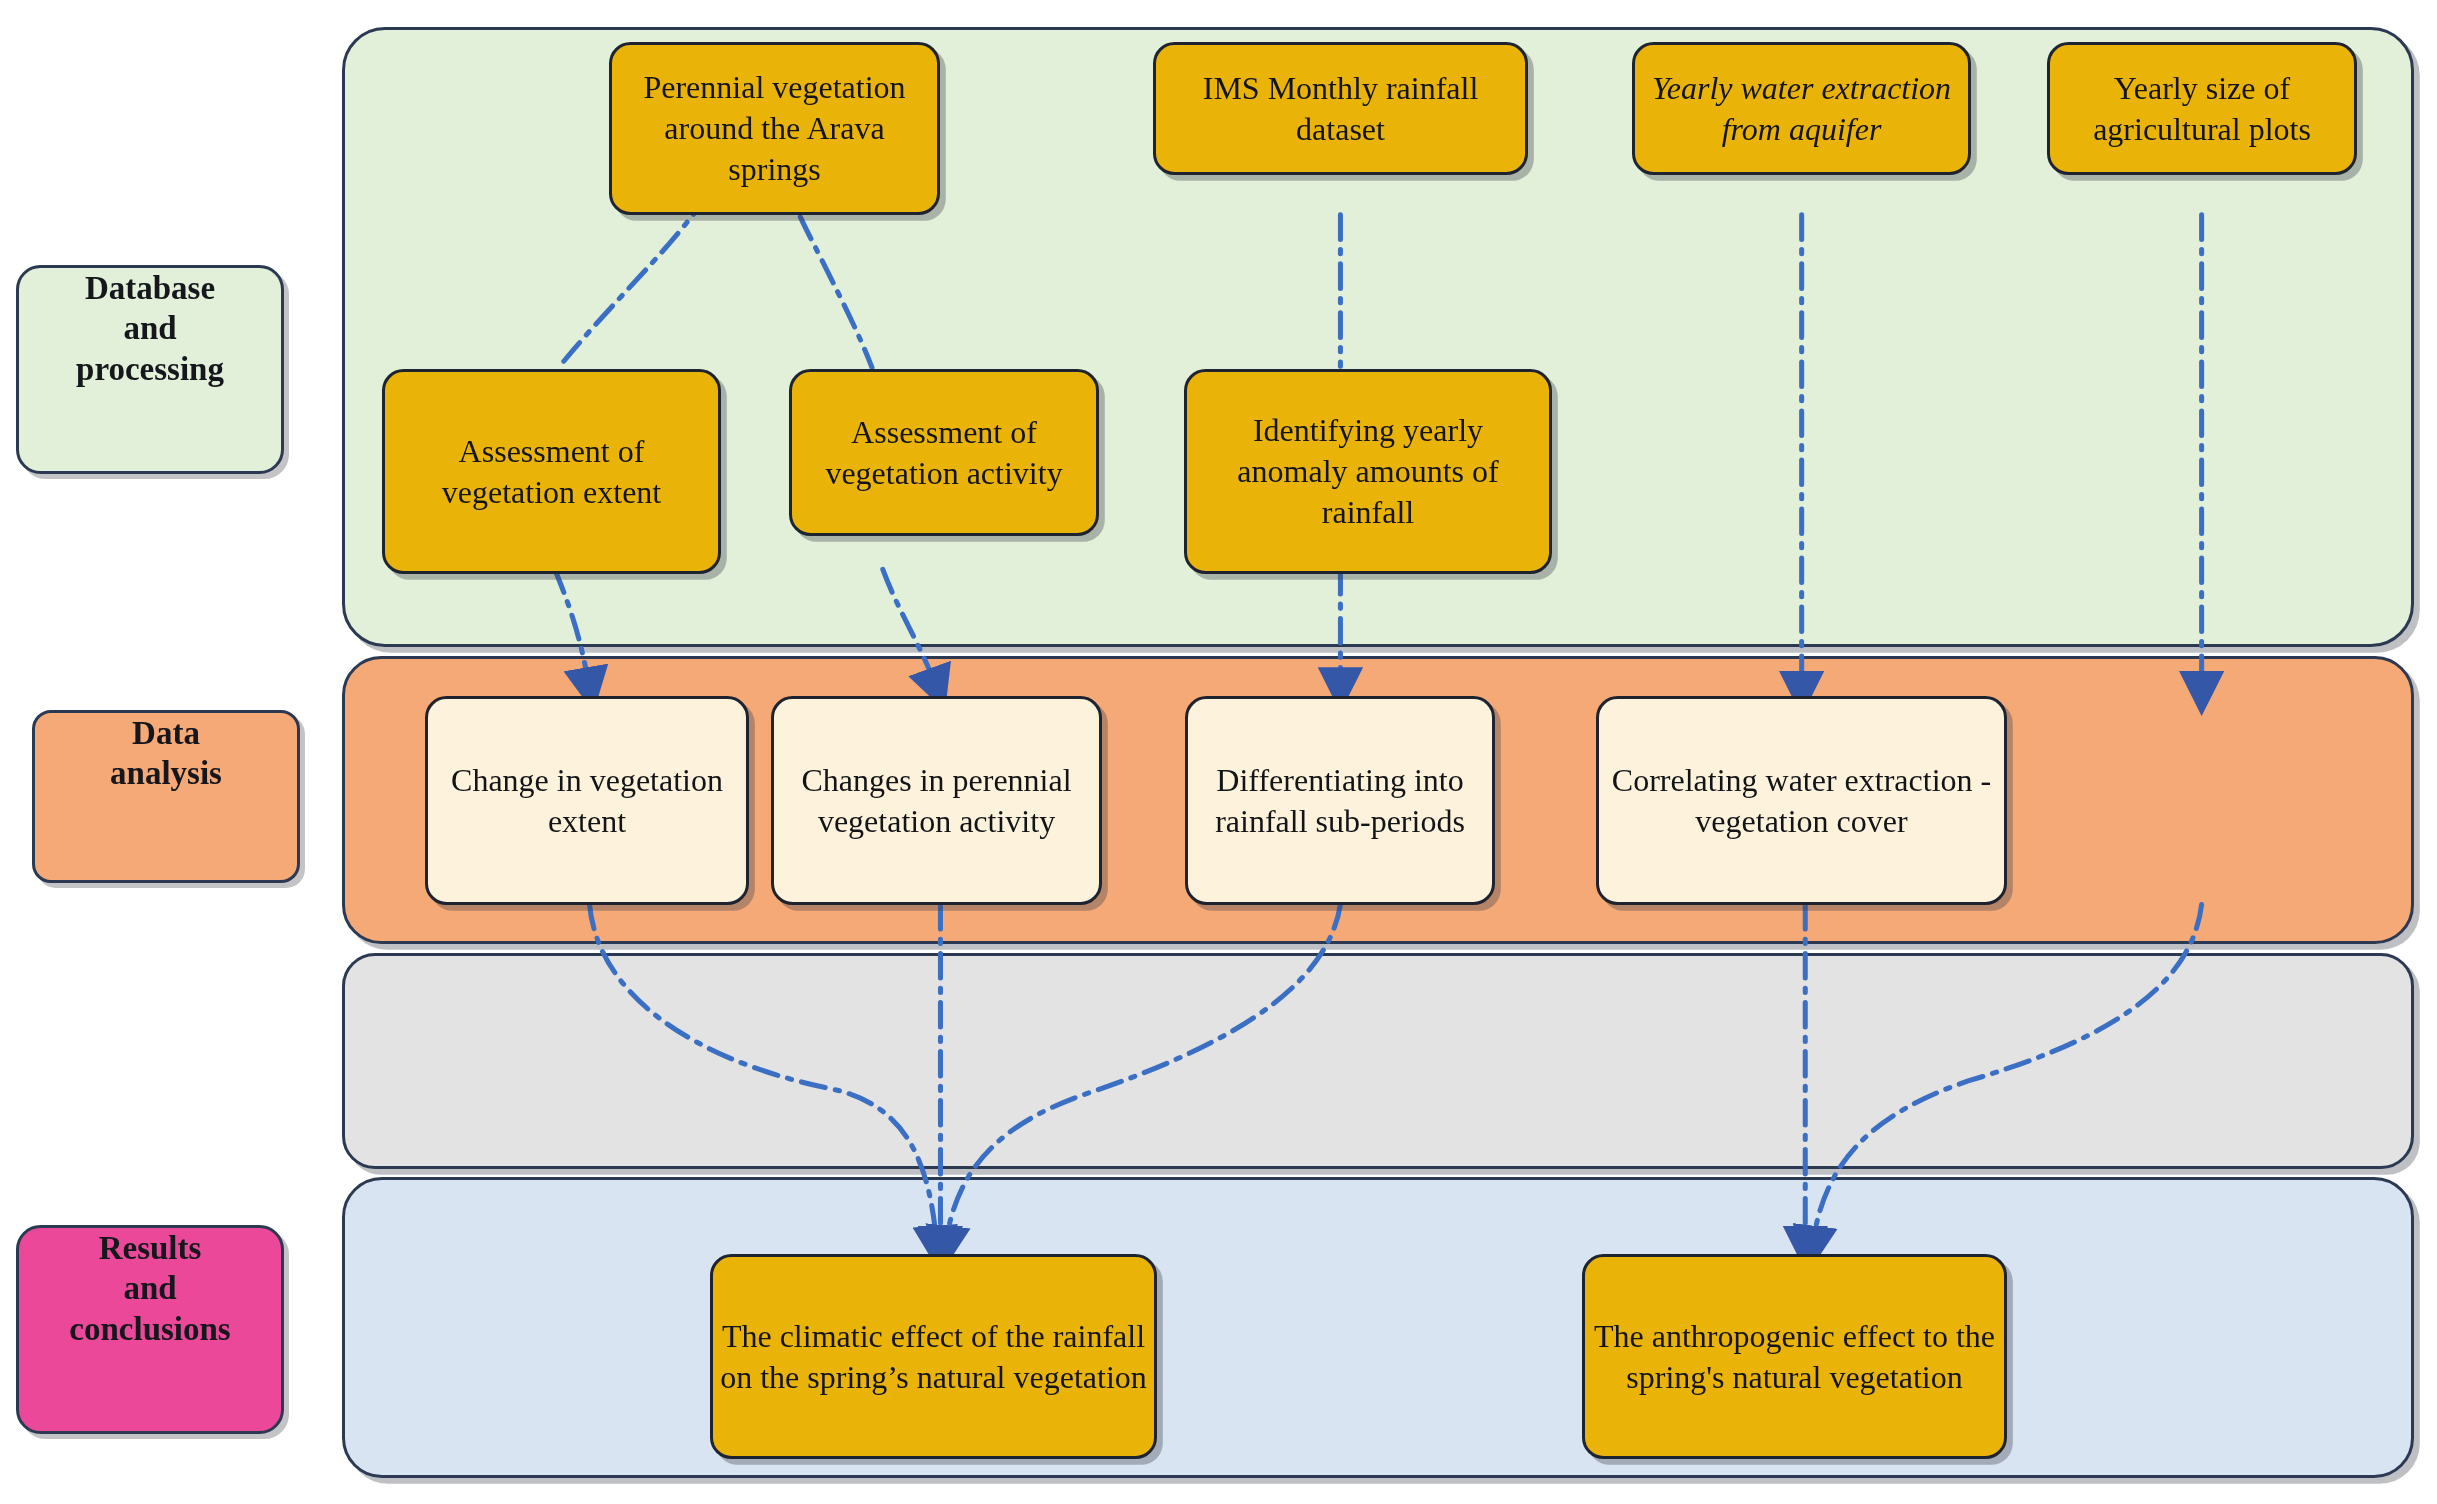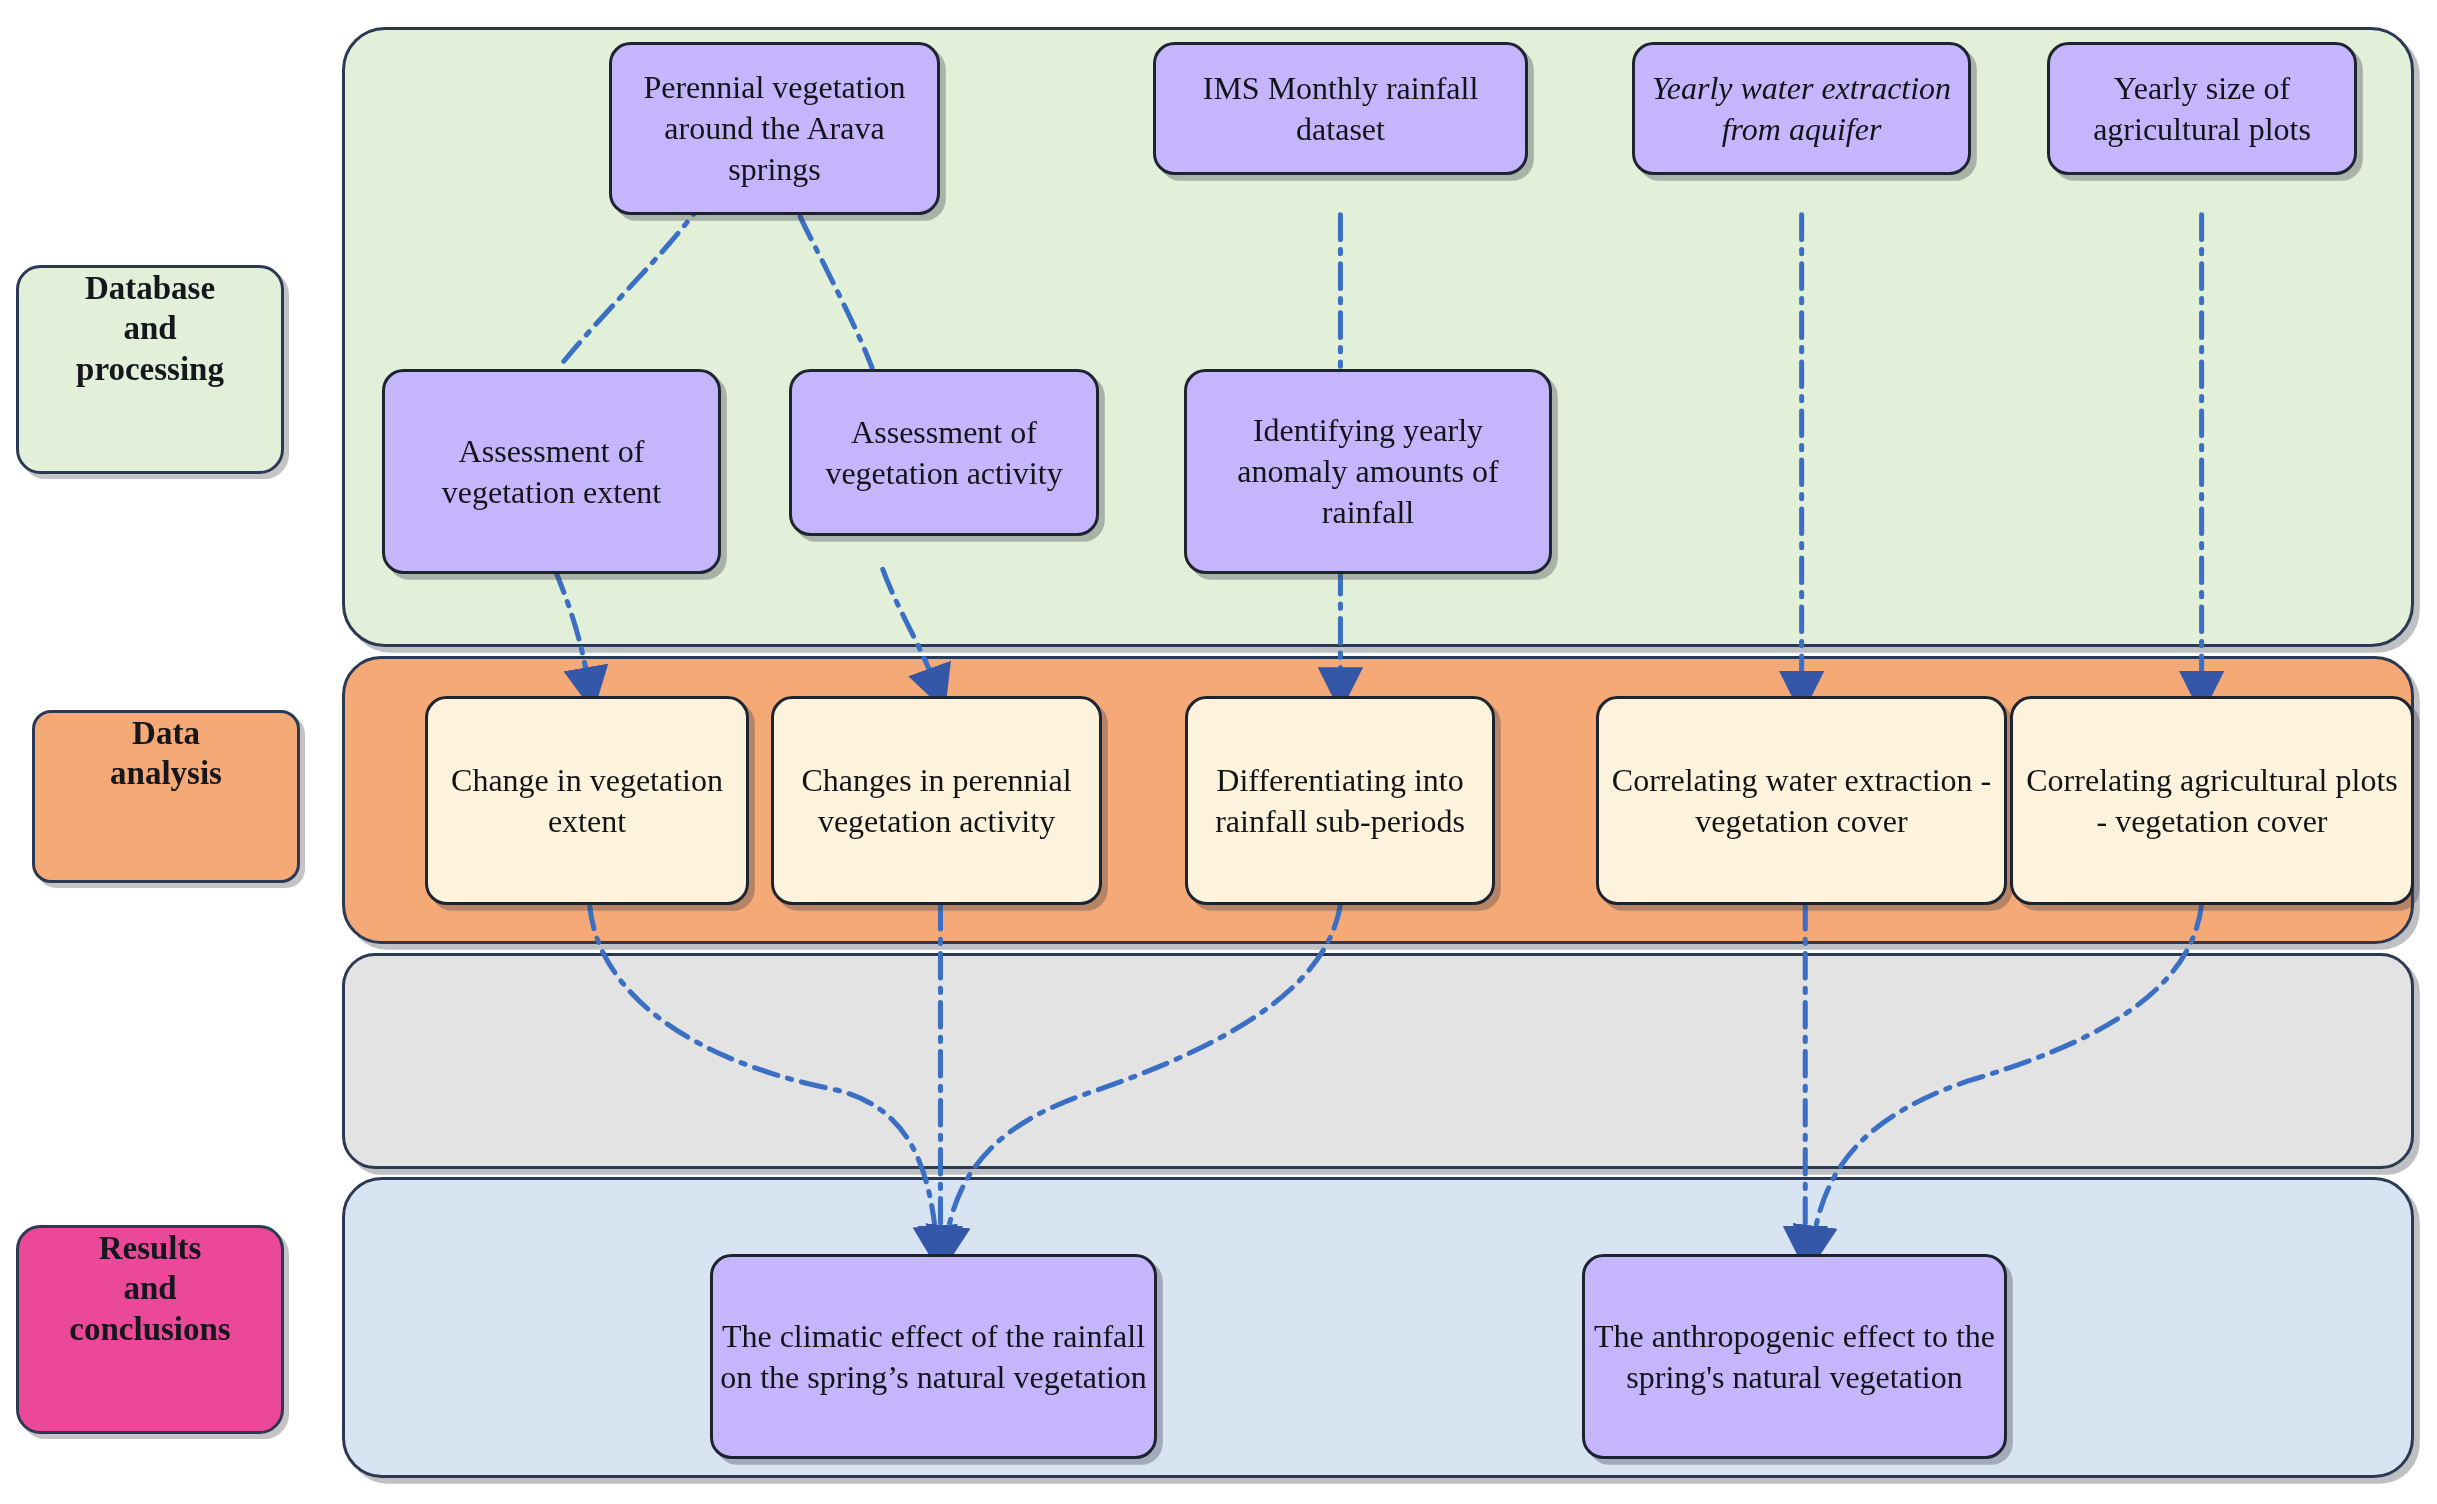--- a/index.html
+++ b/index.html
@@ -26,21 +26,21 @@
     position:absolute;
     border:3.6px solid #2b3a52;
     border-radius:43px;
     box-sizing:border-box;
     box-shadow:5.8px 5.8px 0 rgba(55,58,70,.32);
   }
 
   
   .node{
     position:absolute;
-    background:#c4b5fd;
+    background:#eab308;
     border:3.6px solid #1d2430;
     border-radius:21.6px;
     box-sizing:border-box;
     display:flex;align-items:center;justify-content:center;
     text-align:center;
     font-size:32px;
     line-height:1.28;
     color:#131417;
     padding:4.3px 7.2px;
     box-shadow:5.8px 5.8px 0 rgba(60,60,70,.34);
@@ -136,20 +136,19 @@
   <div class="node" style="left:1157px;top:369px;width:368px;height:205px;margin-left:27px;">Identifying yearly anomaly amounts of rainfall</div>
 
   <div class="node soft" style="left:425px;top:696px;width:324px;height:209px;">Change in vegetation extent</div>
 
   <div class="node soft" style="left:771px;top:696px;width:331px;height:209px;">Changes in perennial vegetation activity</div>
 
   <div class="node soft" style="left:1185px;top:696px;width:310px;height:209px;">Differentiating into rainfall sub-periods</div>
 
   <div class="node soft" style="left:1596px;top:696px;width:411px;height:209px;">Correlating water extraction - vegetation cover</div>
 
-  <div class="node soft" style="left:2010px;top:696px;width:404px;height:209px;">Correlating agricultural plots - vegetation cover</div>
 
   <div class="node" style="left:710px;top:1254px;width:447px;height:205px;">The climatic effect of the rainfall on the spring’s natural vegetation</div>
 
   <div class="node" style="left:1582px;top:1254px;width:425px;height:205px;">The anthropogenic effect  to the spring's natural vegetation</div>
 
 </div>
 
 
 </body></html>

